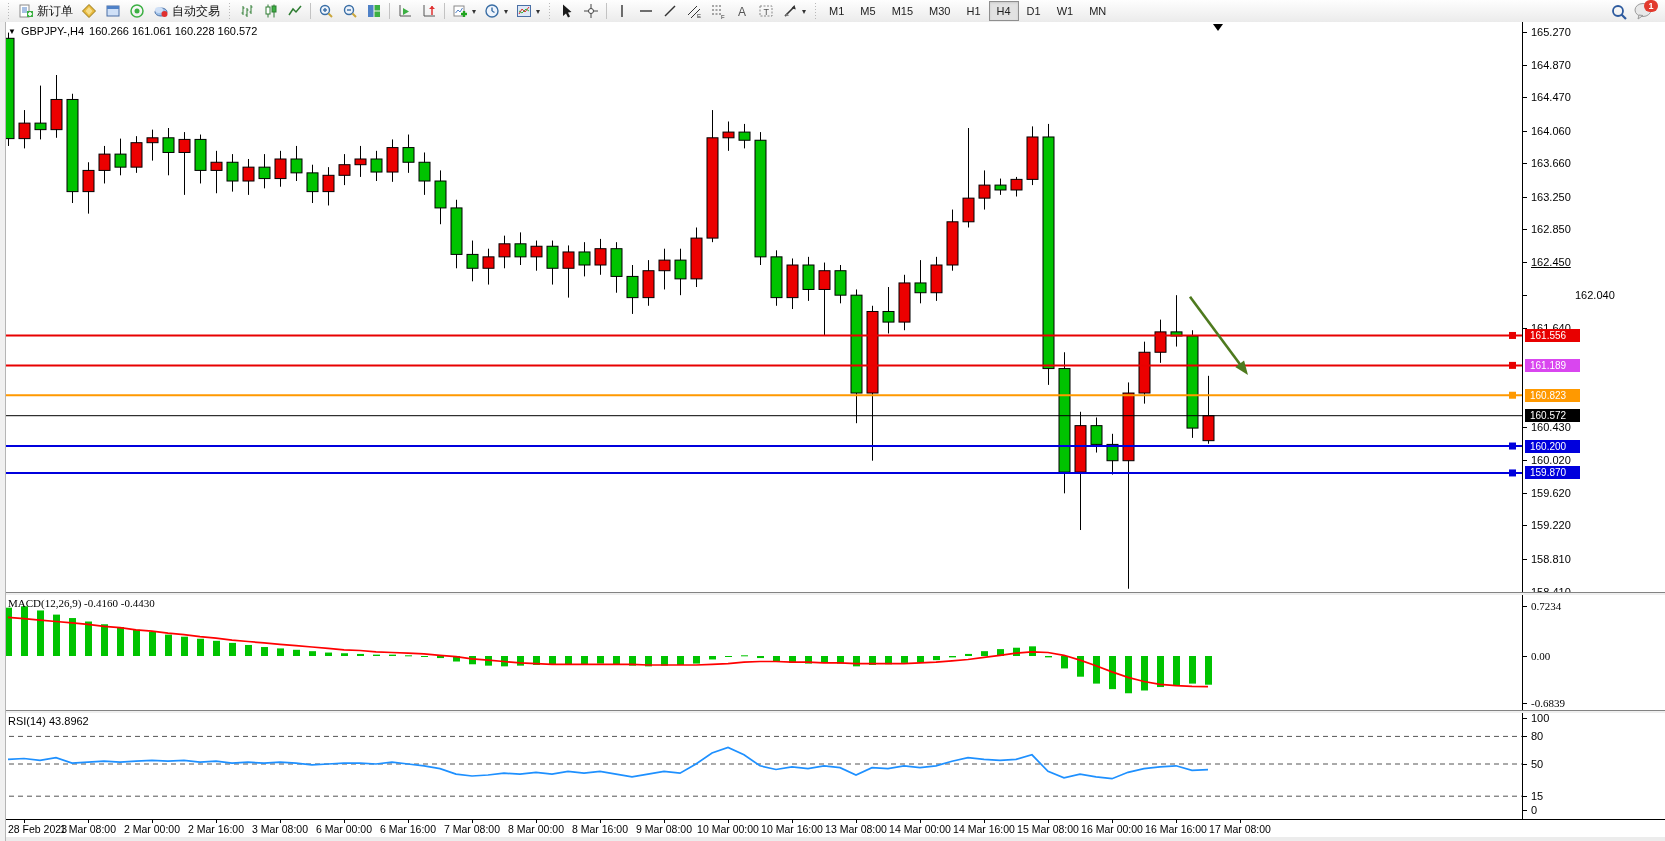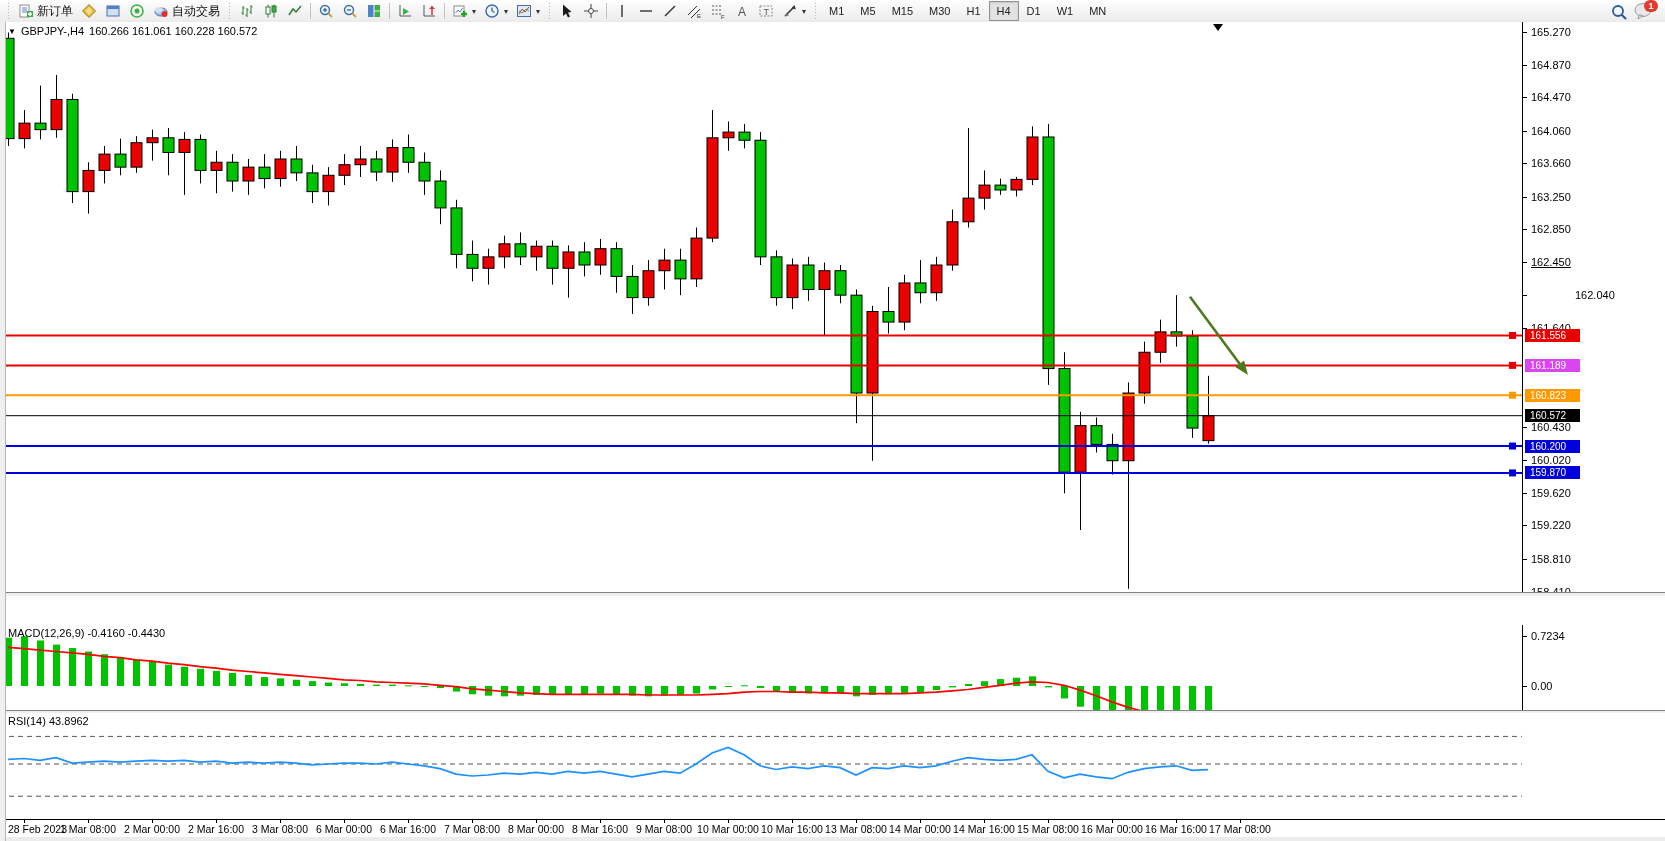--- a/index.html
+++ b/index.html
@@ -23,21 +23,21 @@
           display:inline-flex;align-items:center;background:transparent;}
   .tf-btn.active{border:1px solid #8f8f8f;background:#e2e2e2;box-shadow:inset 0 1px 2px #c9c9c9;}
   .tb-right{margin-left:auto;display:flex;align-items:center;gap:8px;padding-right:8px;}
   .chat-wrap{position:relative;width:20px;height:18px;}
   .chat-badge{position:absolute;top:-2px;right:-4px;min-width:12px;height:12px;border-radius:7px;
               background:#e23b2e;color:#fff;font-size:9px;font-weight:bold;line-height:12px;
               text-align:center;padding:0 1px;}
   
   .panel{position:absolute;left:0;right:0;background:#fff;}
   #main-panel{top:22px;height:570px;}
-  #macd-panel{top:625px;height:145px;}
+  #macd-panel{top:595px;height:145px;font-family:Liberation Serif, serif;}
   #rsi-panel{top:713px;height:106px;}
   .splitter{position:absolute;left:0;right:0;height:3px;background:#efefef;
             border-top:1px solid #838383;border-bottom:1px solid #fff;cursor:row-resize;}
   #split1{top:592px;} #split2{top:710px;}
   .plot-svg{position:absolute;left:0;top:0;}
   .axis{position:absolute;left:1522px;right:0;top:0;bottom:0;border-left:1px solid #000;
         font-size:11px;color:#000;overflow:visible;}
   .pdash{position:absolute;left:0;width:4px;height:1px;background:#000;}
   .ptick{position:absolute;left:8px;height:13px;line-height:13px;white-space:nowrap;}
   .badge{position:absolute;left:2px;width:50px;height:13px;line-height:13px;color:#fff;
@@ -824,20 +824,32 @@
   <svg class="plot-svg" id="rsi-svg" width="1522" height="106">
       <line x1="0" x2="1522" y1="23.39999999999999" y2="23.39999999999999" stroke="#555555" stroke-width="1" stroke-dasharray="5 4"></line>
       <line x1="0" x2="1522" y1="51" y2="51" stroke="#555555" stroke-width="1" stroke-dasharray="5 4"></line>
       <line x1="0" x2="1522" y1="83.2" y2="83.2" stroke="#555555" stroke-width="1" stroke-dasharray="5 4"></line>
       <polyline points="8,46.4 24,45.5 40,47.3 56,44.6 72,50.1 88,49.2 104,48.2 120,49.2 136,48.2 152,47.3 168,48.2 184,47.3 200,49.2 216,48.2 232,50.1 248,49.2 264,50.1 280,49.2 296,50.1 312,51.9 328,51.0 344,50.1 360,50.1 376,51.0 392,49.2 408,51.0 424,52.8 440,55.6 456,61.1 472,63.0 488,62.0 504,60.2 520,61.1 536,59.3 552,61.1 568,58.4 584,60.2 600,58.4 616,61.1 632,63.9 648,61.1 664,58.4 680,60.2 696,51.0 712,40.0 728,34.4 744,41.8 760,52.8 776,56.5 792,53.8 808,55.6 824,52.8 840,54.7 856,62.0 872,54.7 888,55.6 904,52.8 920,54.7 936,52.8 952,48.2 968,44.6 984,46.4 1000,47.3 1016,46.4 1032,41.8 1048,58.4 1064,64.8 1080,61.1 1096,63.9 1112,65.7 1128,59.3 1144,55.6 1160,53.8 1176,52.8 1192,57.4 1208,56.6" fill="none" stroke="#1E90FF" stroke-width="1.7"></polyline>
     </svg>
   <div class="ind-label">
     <span>RSI(14)</span>
     <span>43.8962</span>
   </div>
+  <div class="axis" id="rsi-axis">
+      <div class="pdash" style="top: 4.5px;"></div>
+      <div class="ptick" style="top: -1.5px;">100</div>
+      <div class="pdash" style="top: 22.9px;"></div>
+      <div class="ptick" style="top: 16.9px;">80</div>
+      <div class="pdash" style="top: 50.5px;"></div>
+      <div class="ptick" style="top: 44.5px;">50</div>
+      <div class="pdash" style="top: 82.7px;"></div>
+      <div class="ptick" style="top: 76.7px;">15</div>
+      <div class="pdash" style="top: 96.5px;"></div>
+      <div class="ptick" style="top: 90.5px;">0</div>
+    </div>
 </div>
 
 <div id="time-axis">
     <div class="ttick" style="left: 24px;"></div>
     <div class="tlabel" style="left: 8px; transform: none;">28 Feb 2023</div>
     <div class="ttick" style="left: 88px;"></div>
     <div class="tlabel" style="left: 88px;">1 Mar 08:00</div>
     <div class="ttick" style="left: 152px;"></div>
     <div class="tlabel" style="left: 152px;">2 Mar 00:00</div>
     <div class="ttick" style="left: 216px;"></div>

